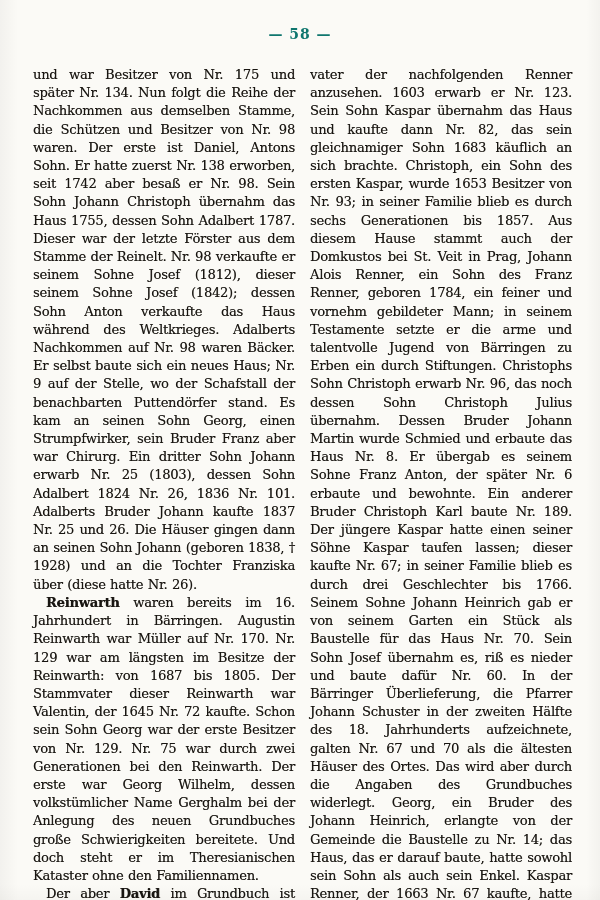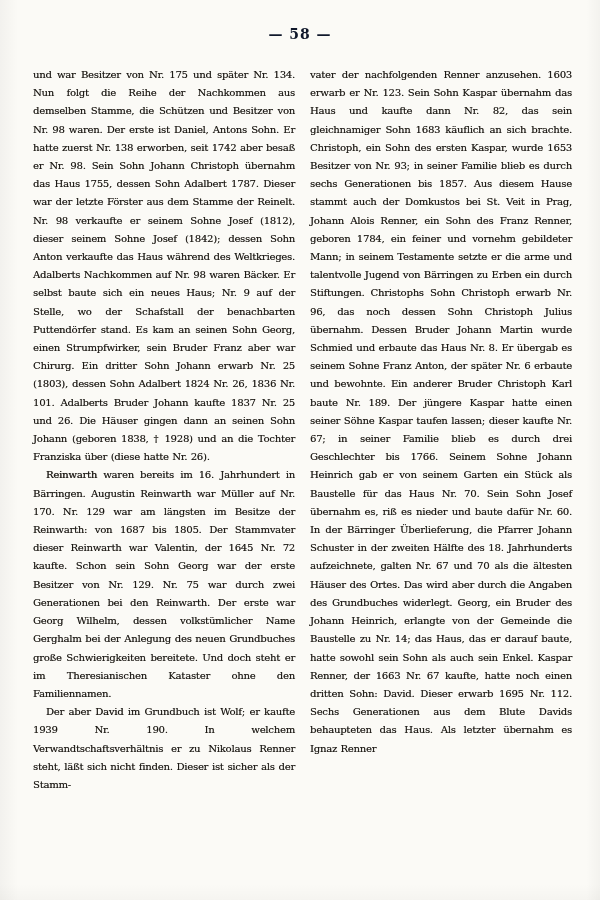--- a/index.html
+++ b/index.html
@@ -27,49 +27,49 @@
   }
   .page-header {
     position: absolute;
     top: 26px;
     left: 0;
     width: 100%;
     text-align: center;
     font-size: 14px;
     font-weight: bold;
     letter-spacing: 1px;
-    color: #0f172a;
+    color: #0f766e;
   }
   .columns {
     position: absolute;
     left: 33px;
     top: 66px;
     width: 540px;
     display: flex;
     gap: 15px;
   }
   .col {
     width: 262px;
     min-height: 790px;
   }
   .col p {
     margin: 0;
-    font-size: 10px;
+    font-size: 13px;
     line-height: 18.2px;
     text-align: justify;
     letter-spacing: -0.2px;
     word-spacing: 0.5px;
     
     text-shadow: 0.25px 0 0 rgba(20,16,10,0.55);
   }
   .col p.indent {
     text-indent: 13px;
   }
   .run-bold {
-    font-weight: normal;
+    font-weight: bold;
     text-shadow: 0.35px 0 0 rgba(20,16,10,0.7);
   }
 </style>
 </head>
 <body>
 
 <div class="scan-vignette"></div>
 
 <div class="page-header">— 58 —</div>
 

